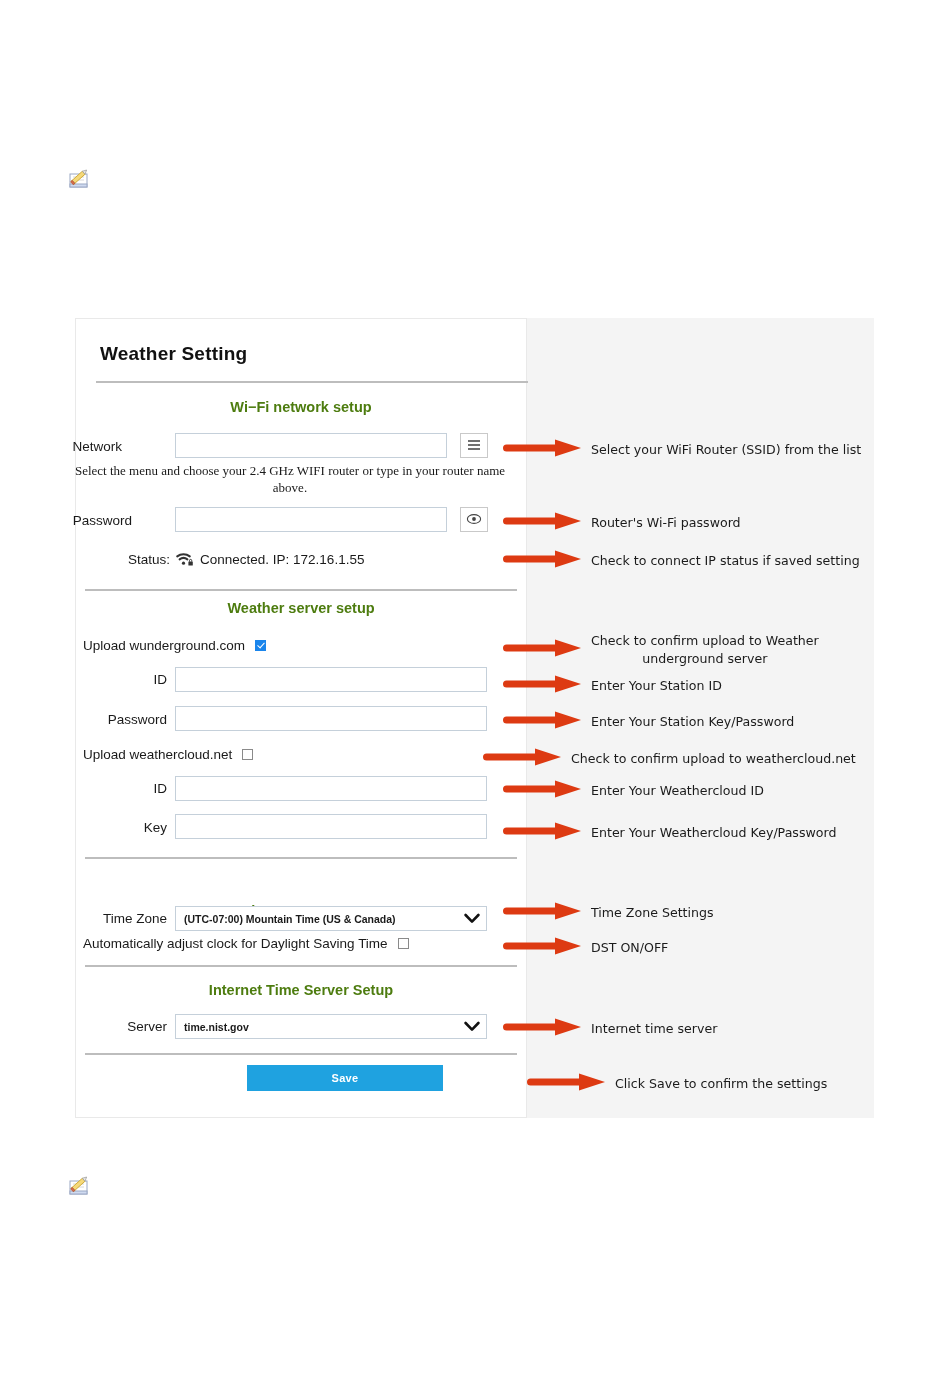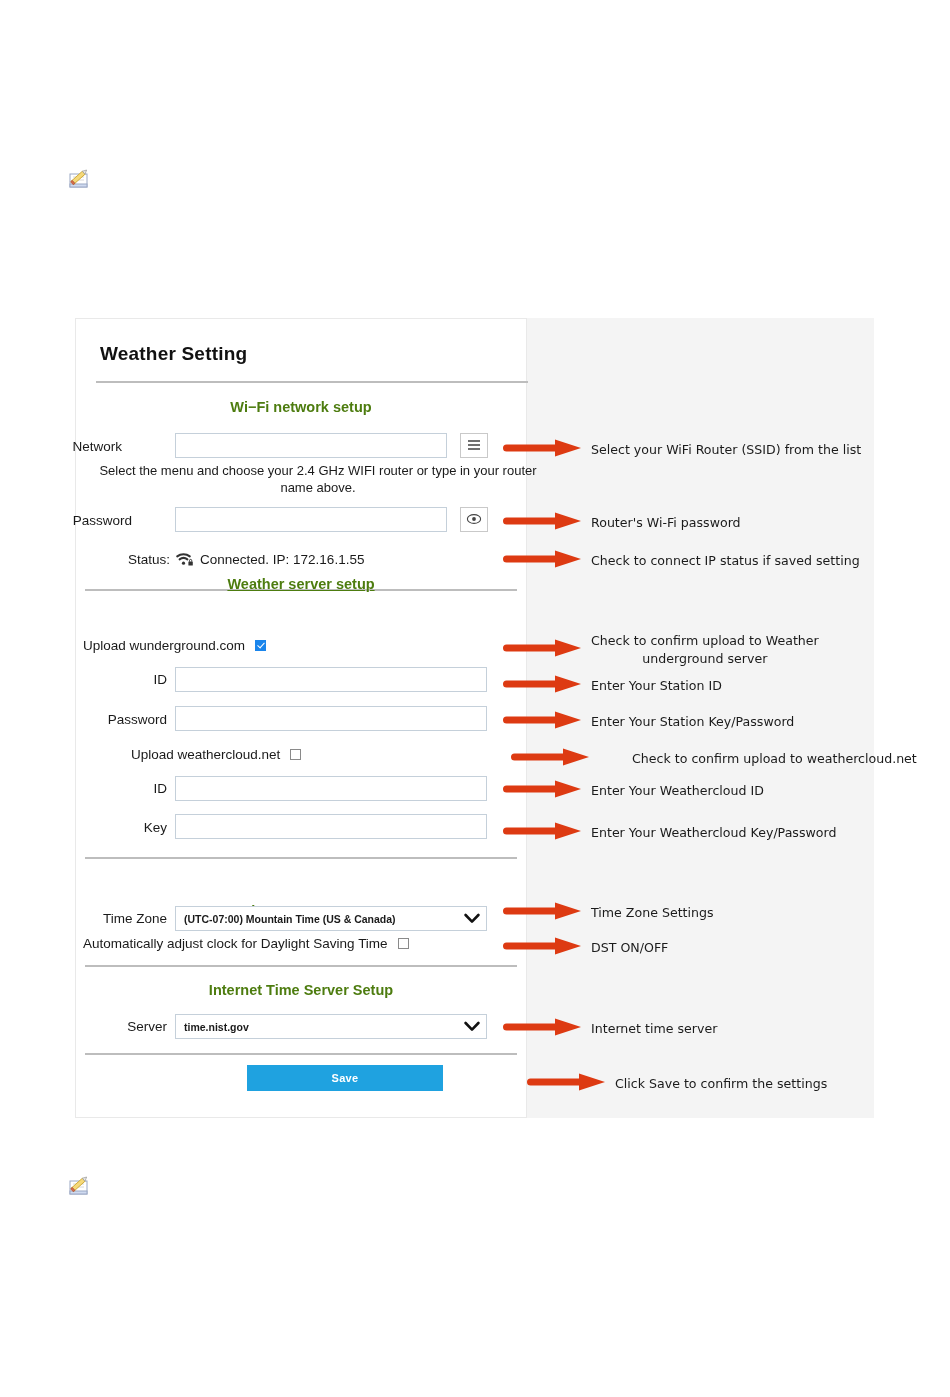--- a/index.html
+++ b/index.html
@@ -267,21 +267,21 @@
 <div class="sq-btn" style="left:460px; top:433px;">
   <span>
     <svg width="14" height="12" viewBox="0 0 14 12">
       <line x1="1" y1="2" x2="13" y2="2" stroke="#333" stroke-width="1.4"></line>
       <line x1="1" y1="6" x2="13" y2="6" stroke="#333" stroke-width="1.4"></line>
       <line x1="1" y1="10" x2="13" y2="10" stroke="#333" stroke-width="1.4"></line>
     </svg>
   </span>
 </div>
 
-<div class="helper-text" style="left:92px; top:462px; width:452px;">Select the menu and choose your 2.4 GHz WIFI router
+<div class="helper-text" style="left:64px; top:462px; width:452px;font-family:Liberation Serif, serif;">Select the menu and choose your 2.4 GHz WIFI router
 or type in your router name above.</div>
 
 <div class="row-label" style="left:60px; top:513px; width:72px;">Password</div>
 <input class="txt-input" type="password" style="left: 175px; top: 507px; width: 272px; height: 25px;" value="">
 <div class="sq-btn" style="left:460px; top:507px;">
   <span>
     <svg width="16" height="12" viewBox="0 0 16 12">
       <ellipse cx="8" cy="6" rx="6.6" ry="4.4" fill="none" stroke="#444" stroke-width="1.1"></ellipse>
       <circle cx="8" cy="6" r="1.9" fill="#444"></circle>
     </svg>
@@ -297,34 +297,34 @@
       <circle cx="8.5" cy="12.2" r="1.6" fill="#333"></circle>
       <rect x="13.4" y="10.6" width="4.4" height="3.8" rx="0.5" fill="#333"></rect>
       <path d="M14.5 10.6v-1.1a1.1 1.1 0 0 1 2.2 0v1.1" fill="none" stroke="#333" stroke-width="1"></path>
     </svg>
   </span>
   <span>Connected. IP: 172.16.1.55</span>
 </div>
 
 <div class="hr" style="left:85px; top:589px;"></div>
 
-<div class="section-title" style="left:85px; top:576px;text-decoration:underline;">Weather server setup</div>
+<div class="section-title" style="left:85px; top:600px;">Weather server setup</div>
 
 <div class="chk-label" style="left:83px; top:638px;">
   <span>Upload wunderground.com</span>
   <span class="chk checked"></span>
 </div>
 
 <div class="row-label" style="left:95px; top:672px; width:72px;">ID</div>
 <input class="txt-input" style="left: 175px; top: 667px; width: 312px; height: 25px;" value="">
 
 <div class="row-label" style="left:78px; top:712px; width:89px;">Password</div>
 <input class="txt-input" type="password" style="left: 175px; top: 706px; width: 312px; height: 25px;" value="">
 
-<div class="chk-label" style="left:83px; top:747px;margin-left:48px;">
+<div class="chk-label" style="left:83px; top:747px;">
   <span>Upload weathercloud.net</span>
   <span class="chk"></span>
 </div>
 
 <div class="row-label" style="left:95px; top:781px; width:72px;">ID</div>
 <input class="txt-input" style="left: 175px; top: 776px; width: 312px; height: 25px;" value="">
 
 <div class="row-label" style="left:95px; top:820px; width:72px;">Key</div>
 <input class="txt-input" style="left: 175px; top: 814px; width: 312px; height: 25px;" value="">
 
@@ -419,21 +419,21 @@
 <div class="annot" style="left:503px; top:709px;">
   <span class="annot-arrow">
     <svg width="80" height="22" viewBox="0 0 80 22">
         <rect x="0" y="7.5" width="58" height="7" rx="3.5" fill="#dd3a12"></rect>
         <polygon points="52,2.5 52,19.5 78,11" fill="#dd3a12"></polygon>
       </svg>
   </span>
   <span class="annot-text">Enter Your Station Key/Password</span>
 </div>
 
-<div class="annot" style="left:511px; top:746px;gap:33px;">
+<div class="annot" style="left:483px; top:746px;">
   <span class="annot-arrow">
     <svg width="80" height="22" viewBox="0 0 80 22">
         <rect x="0" y="7.5" width="58" height="7" rx="3.5" fill="#dd3a12"></rect>
         <polygon points="52,2.5 52,19.5 78,11" fill="#dd3a12"></polygon>
       </svg>
   </span>
   <span class="annot-text">Check to confirm upload to weathercloud.net</span>
 </div>
 
 <div class="annot" style="left:503px; top:778px;text-align:right;">

